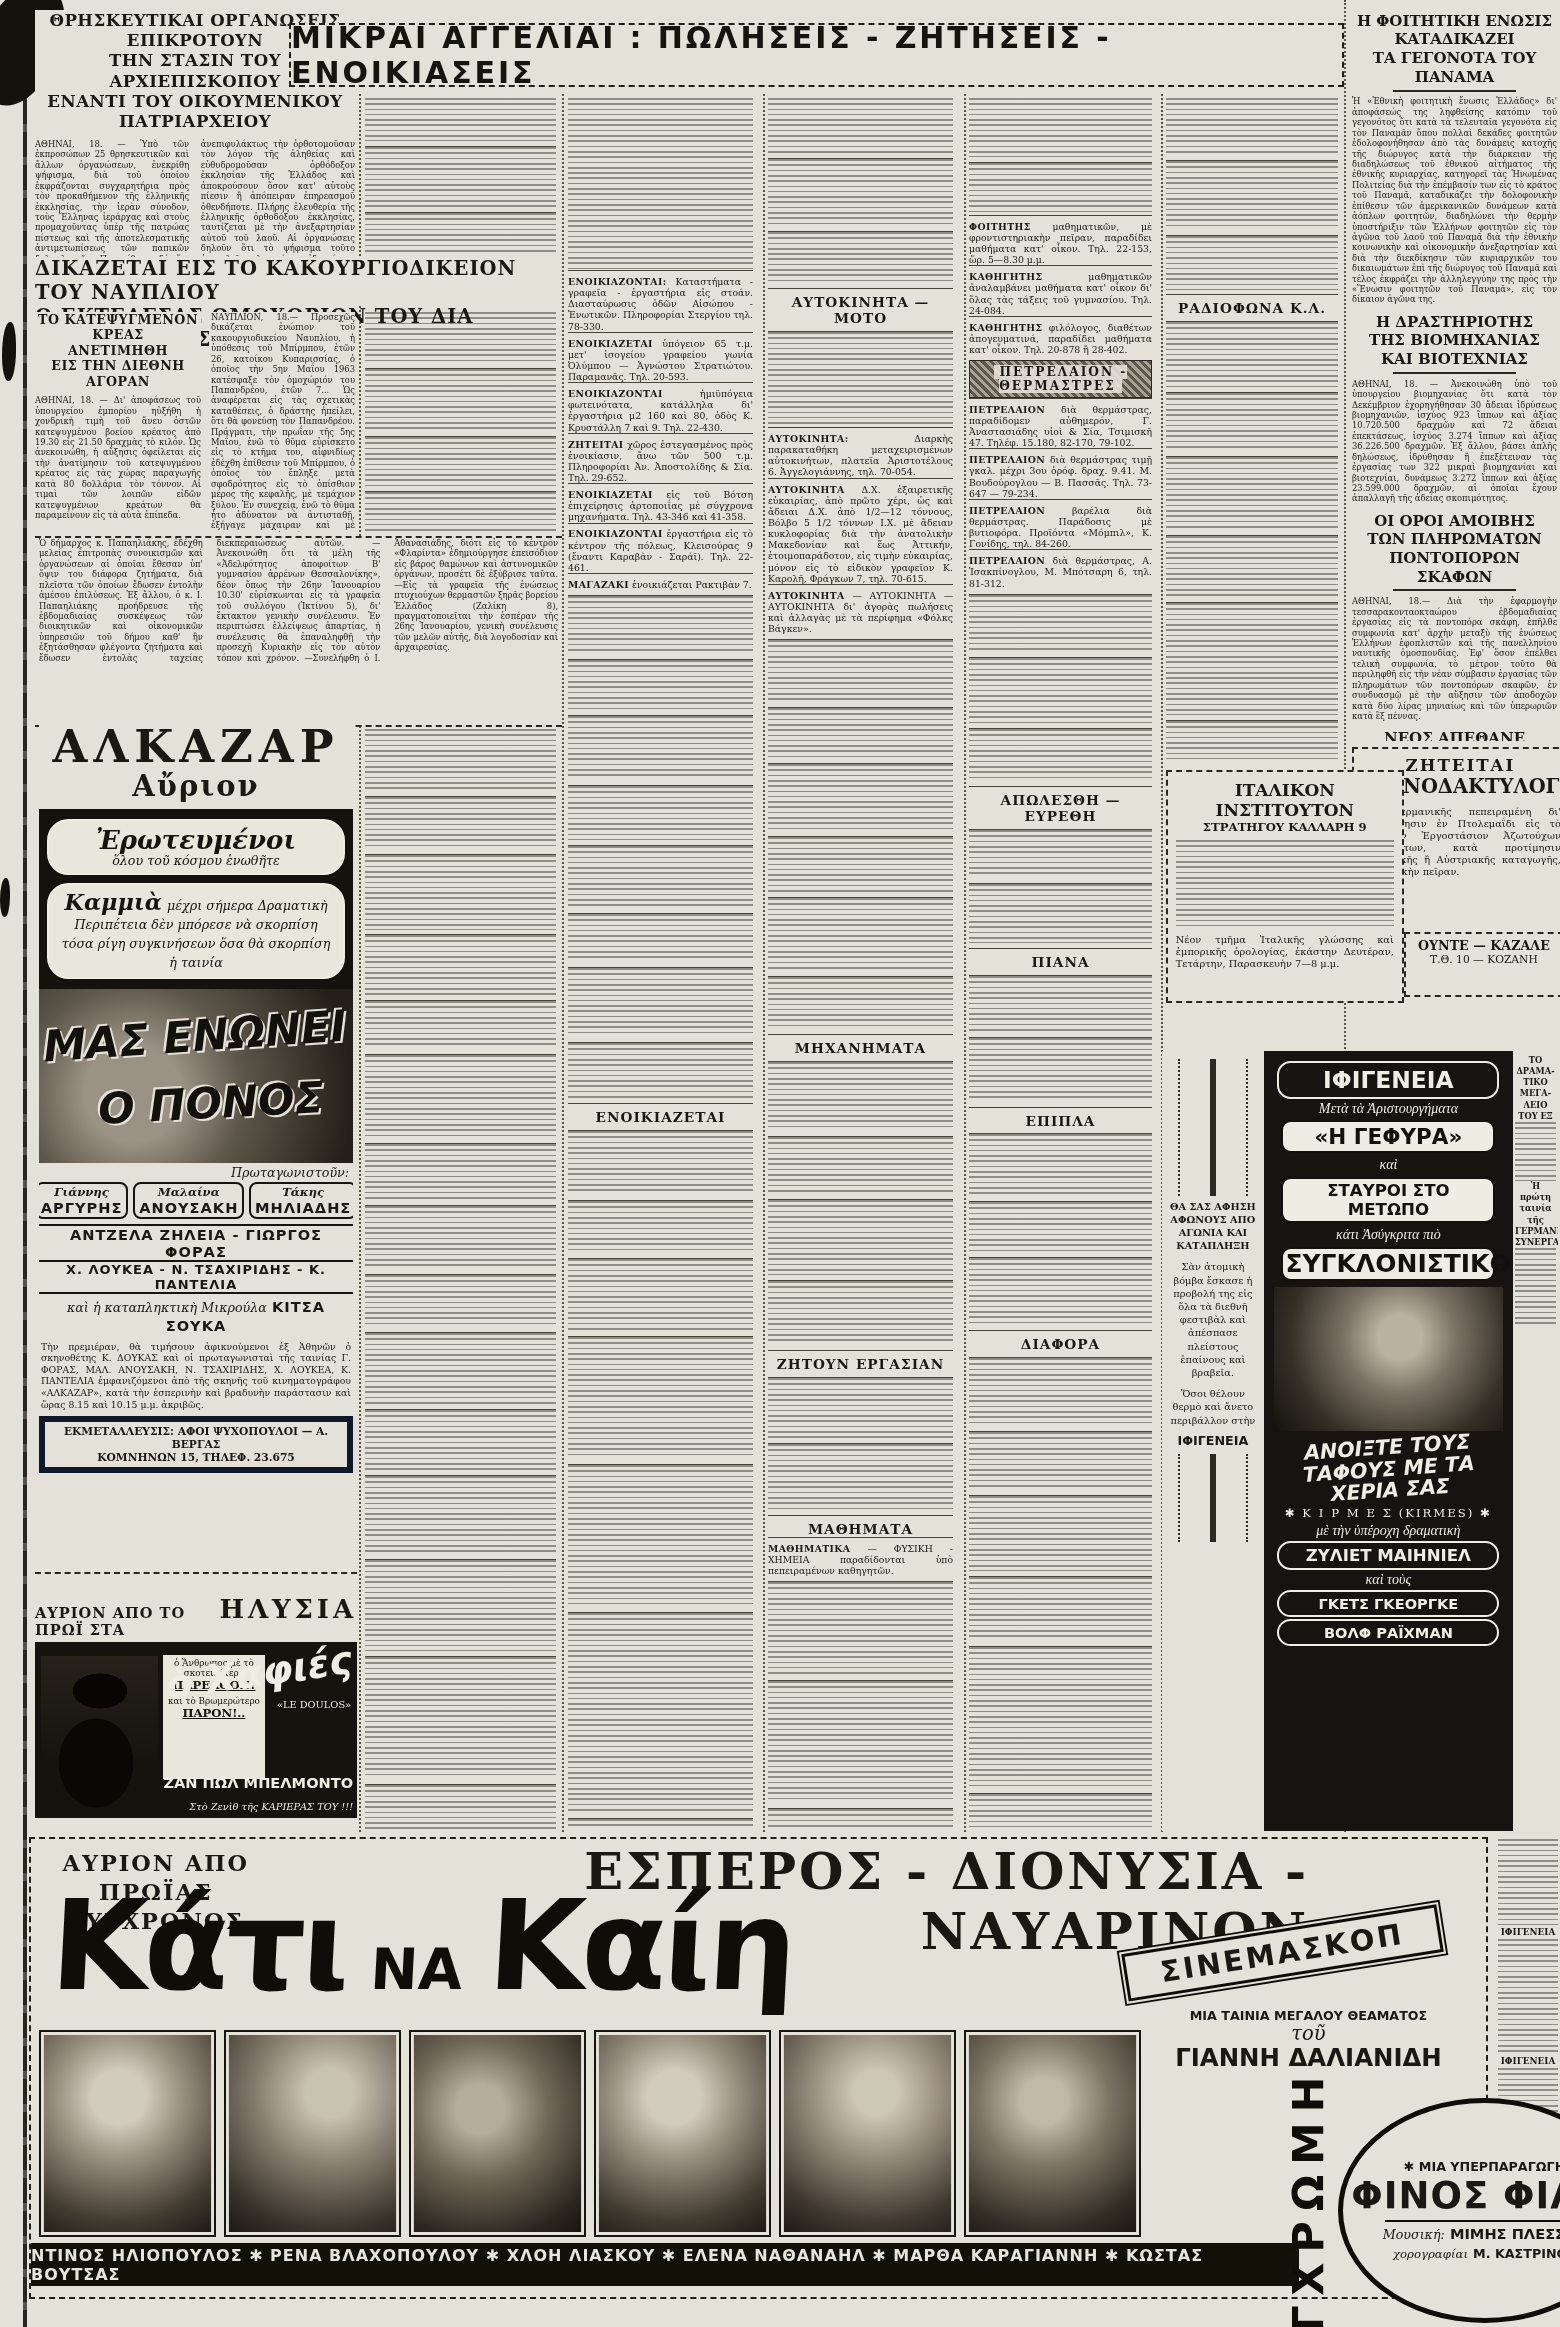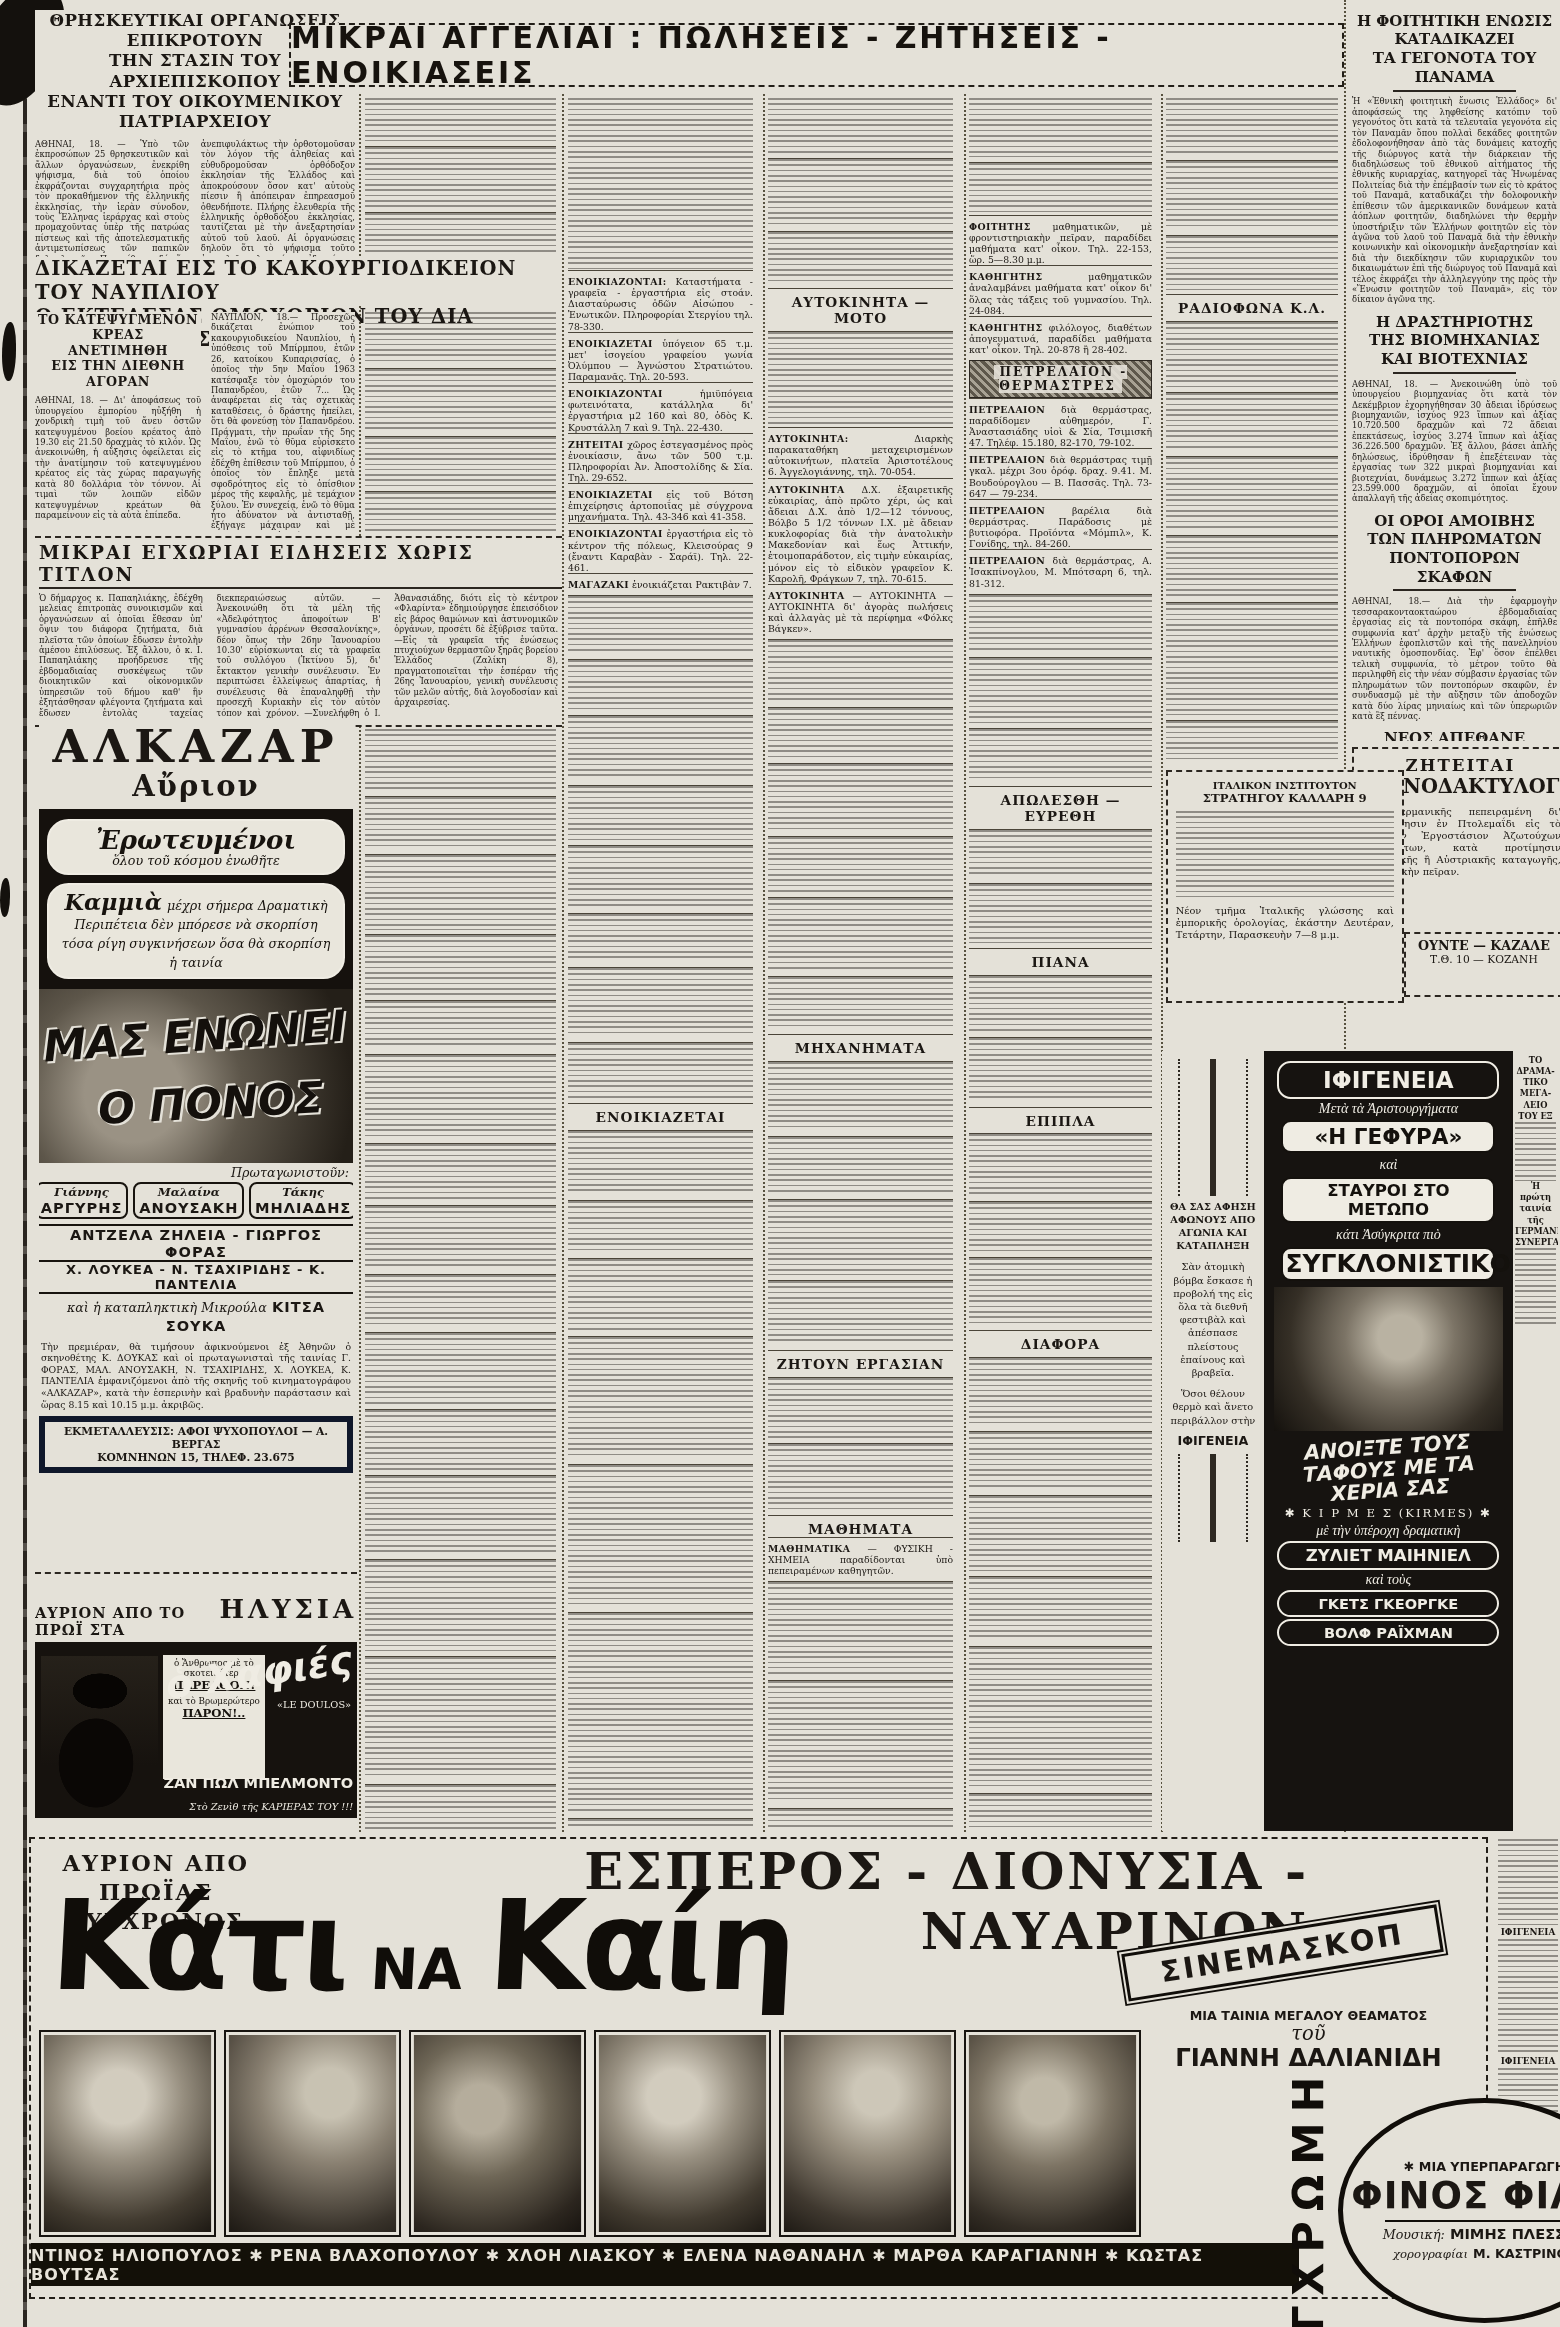--- a/index.html
+++ b/index.html
@@ -151,21 +151,20 @@
     <div class="head-lg ctr pre" style="font-size:12.7px;">ΤΟ ΚΑΤΕΨΥΓΜΕΝΟΝ ΚΡΕΑΣ
 ΑΝΕΤΙΜΗΘΗ
 ΕΙΣ ΤΗΝ ΔΙΕΘΝΗ ΑΓΟΡΑΝ</div>
     <div class="nbody" style="margin-top:5.9px;">ΑΘΗΝΑΙ, 18. — Δι' ἀποφάσεως τοῦ ὑπουργείου ἐμπορίου ηὐξήθη ἡ χονδρικὴ τιμὴ τοῦ ἄνευ ὀστῶν κατεψυγμένου βοείου κρέατος ἀπὸ 19.30 εἰς 21.50 δραχμὰς τὸ κιλόν. Ὡς ἀνεκοινώθη, ἡ αὔξησις ὀφείλεται εἰς τὴν ἀνατίμησιν τοῦ κατεψυγμένου κρέατος εἰς τὰς χώρας παραγωγῆς κατὰ 80 δολλάρια τὸν τόννον. Αἱ τιμαὶ τῶν λοιπῶν εἰδῶν κατεψυγμένων κρεάτων θὰ παραμείνουν εἰς τὰ αὐτὰ ἐπίπεδα.</div>
   </div>
   <div class="abs paper" style="left:211px;top:312px;width:144px;height:220px;overflow:hidden;">
     <div class="nbody">ΝΑΥΠΛΙΟΝ, 18.— Προσεχῶς δικάζεται ἐνώπιον τοῦ κακουργιοδικείου Ναυπλίου, ἡ ὑπόθεσις τοῦ Μπίρμπου, ἐτῶν 26, κατοίκου Κυπαρισσίας, ὁ ὁποῖος τὴν 5ην Μαΐου 1963 κατέσφαξε τὸν ὁμοχώριόν του Παπανδρέου, ἐτῶν 7... Ὡς ἀναφέρεται εἰς τὰς σχετικὰς καταθέσεις, ὁ δράστης ἠπείλει, ὅτι θὰ φονεύσῃ τὸν Παπανδρέου. Πράγματι, τὴν πρωΐαν τῆς 5ης Μαΐου, ἐνῶ τὸ θῦμα εὑρίσκετο εἰς τὸ κτῆμα του, αἰφνιδίως ἐδέχθη ἐπίθεσιν τοῦ Μπίρμπου, ὁ ὁποῖος τὸν ἔπληξε μετὰ σφοδρότητος εἰς τὸ ὀπίσθιον μέρος τῆς κεφαλῆς, μὲ τεμάχιον ξύλου. Ἐν συνεχείᾳ, ἐνῶ τὸ θῦμα ἦτο ἀδύνατον νὰ ἀντισταθῇ, ἐξήγαγε μάχαιραν καὶ μὲ πρωτοφανῆ ἀγριότητα, τοῦ ἀπέκοψε τὸν λαιμόν.</div>
   </div>
 
   <div class="abs paper" style="left:35px;top:536px;width:527px;height:187px;border-top:2.9px dashed #2b2620;border-bottom:2.9px dashed #2b2620;overflow:hidden;">
-    <div class="head-lg" style="font-size:18.5px;letter-spacing:2px;border-bottom:2px solid #2b2620;display:inline-block;margin:3.9px 0 3.9px 3.9px;">ΜΙΚΡΑΙ ΕΓΧΩΡΙΑΙ ΕΙΔΗΣΕΙΣ ΧΩΡΙΣ ΤΙΤΛΟΝ</div>
     <div class="nbody" style="columns:3;column-gap:13.7px;height:137px;overflow:hidden;padding:0 3.9px;">Ὁ δήμαρχος κ. Παπαηλιάκης, ἐδέχθη μελείας ἐπιτροπὰς συνοικισμῶν καὶ ὀργανώσεων αἱ ὁποῖαι ἔθεσαν ὑπ' ὄψιν του διάφορα ζητήματα, διὰ πλεῖστα τῶν ὁποίων ἔδωσεν ἐντολὴν ἀμέσου ἐπιλύσεως. Ἐξ ἄλλου, ὁ κ. Ι. Παπαηλιάκης προήδρευσε τῆς ἑβδομαδιαίας συσκέψεως τῶν διοικητικῶν καὶ οἰκονομικῶν ὑπηρεσιῶν τοῦ δήμου καθ' ἣν ἐξητάσθησαν φλέγοντα ζητήματα καὶ ἔδωσεν ἐντολὰς ταχείας διεκπεραιώσεως αὐτῶν. —Ἀνεκοινώθη ὅτι τὰ μέλη τῆς «Ἀδελφότητος ἀποφοίτων Β' γυμνασίου ἀρρένων Θεσσαλονίκης», δέον ὅπως τὴν 26ην Ἰανουαρίου 10.30' εὑρίσκωνται εἰς τὰ γραφεῖα τοῦ συλλόγου (Ἰκτίνου 5), δι' ἔκτακτον γενικὴν συνέλευσιν. Ἐν περιπτώσει ἐλλείψεως ἀπαρτίας, ἡ συνέλευσις θὰ ἐπαναληφθῇ τὴν προσεχῆ Κυριακὴν εἰς τὸν αὐτὸν τόπον καὶ χρόνον. —Συνελήφθη ὁ Ι. Ἀθανασιάδης, διότι εἰς τὸ κέντρον «Φλαρίντα» ἐδημιούργησε ἐπεισόδιον εἰς βάρος θαμώνων καὶ ἀστυνομικῶν ὀργάνων, προσέτι δὲ ἐξύβρισε ταῦτα. —Εἰς τὰ γραφεῖα τῆς ἑνώσεως πτυχιούχων θερμαστῶν ξηρᾶς βορείου Ἑλλάδος (Ζαλίκη 8), πραγματοποιεῖται τὴν ἑσπέραν τῆς 26ης Ἰανουαρίου, γενικὴ συνέλευσις τῶν μελῶν αὐτῆς, διὰ λογοδοσίαν καὶ ἀρχαιρεσίας.</div>
   </div>
 
   <div class="abs" id="banner">
     <span class="t">ΜΙΚΡΑΙ ΑΓΓΕΛΙΑΙ : ΠΩΛΗΣΕΙΣ - ΖΗΤΗΣΕΙΣ - ΕΝΟΙΚΙΑΣΕΙΣ</span>
   </div>
 
   <div class="abs clist" style="left:365px;top:98px;width:191px;height:156px;">
       <div class="fill" style="height: 43px;"></div>
       <div class="fill" style="height: 55px;"></div>
@@ -322,21 +321,21 @@
 ΑΠΟ ΜΟΝΟΞΕΙΔΙΟΝ</h3>
       </div>
     </div>
 
   <div class="abs dbox" style="left:1352px;top:747px;width:201px;height:177px;padding:5.9px;overflow:hidden;">
     <div class="ctr" style="font-weight:bold;font-size:16.6px;letter-spacing:2px;">ΖΗΤΕΙΤΑΙ</div>
     <div class="ctr" style="font-weight:bold;font-size:19.5px;">ΣΤΕΝΟΔΑΚΤΥΛΟΓΡΑΦΟΣ</div>
     <div class="nbody" style="font-size:9.8px;margin-top:7.8px;">τῆς Γερμανικῆς πεπειραμένη δι' ἀπασχόλησιν ἐν Πτολεμαΐδι εἰς τὸ Κρατικὸν Ἐργοστάσιον Ἀζωτούχων Λιπασμάτων, κατὰ προτίμησιν Γερμανικῆς ἢ Αὐστριακῆς καταγωγῆς, μὲ σχετικὴν πεῖραν.</div>
   </div>
   <div class="abs dbox" style="left:1166px;top:770px;width:218px;height:213px;padding:7.8px;overflow:hidden;">
-    <div class="ctr" style="font-weight:bold;font-size:10px;">ΙΤΑΛΙΚΟΝ ΙΝΣΤΙΤΟΥΤΟΝ</div>
+    <div class="ctr" style="font-weight:bold;font-size:17px;">ΙΤΑΛΙΚΟΝ ΙΝΣΤΙΤΟΥΤΟΝ</div>
     <div class="ctr" style="font-weight:bold;font-size:11.7px;margin-bottom:5.9px;">ΣΤΡΑΤΗΓΟΥ ΚΑΛΛΑΡΗ 9</div>
     <div class="fill" style="height:88px;"></div>
     <div class="nbody" style="font-size:9.8px;margin-top:5.9px;">Νέον τμῆμα Ἰταλικῆς γλώσσης καὶ ἐμπορικῆς ὁρολογίας, ἑκάστην Δευτέραν, Τετάρτην, Παρασκευὴν 7—8 μ.μ.</div>
   </div>
   <div class="abs dbox" style="left:1404px;top:932px;width:148px;height:53px;padding:3.9px;">
     <div class="ctr" style="font-weight:bold;font-size:12.7px;">ΟΥΝΤΕ — ΚΑΖΑΛΕ</div>
     <div class="ctr" style="font-size:10.7px;">Τ.Θ. 10 — ΚΟΖΑΝΗ</div>
   </div>
 
   <div class="abs paper" id="alkazar">

